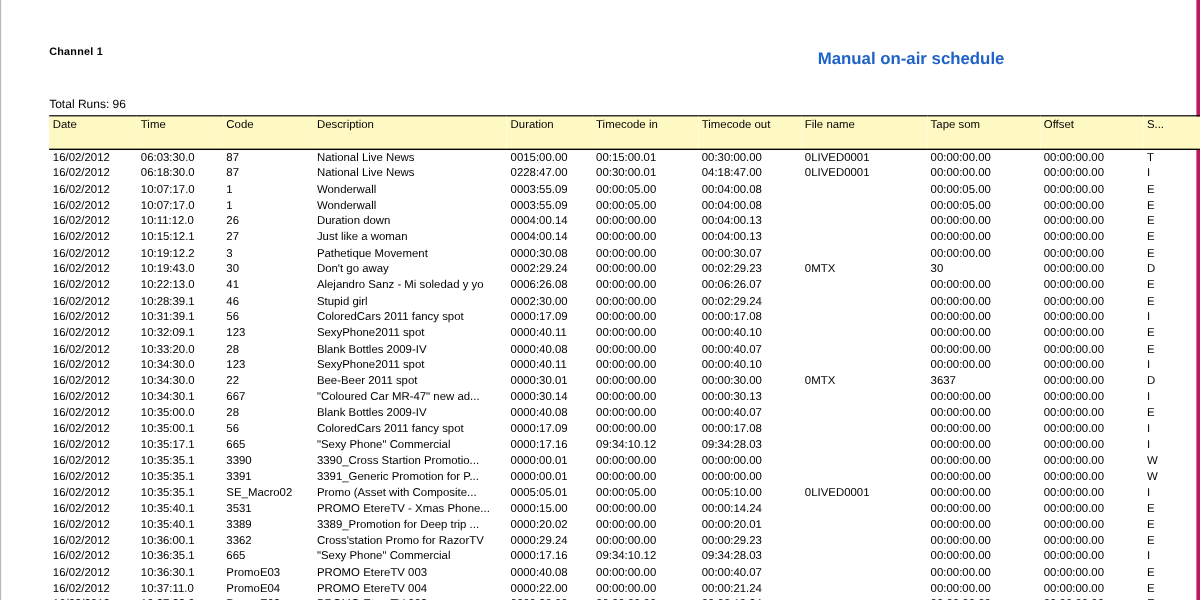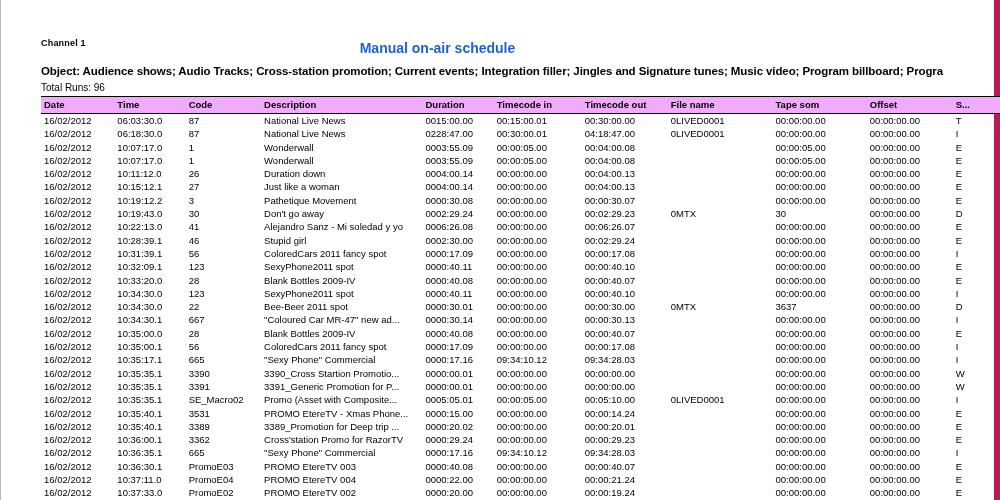--- a/index.html
+++ b/index.html
@@ -11,21 +11,21 @@
     overflow: hidden;
     font-family: "Liberation Sans", sans-serif;
   }
   #page {
     position: relative;
     width: 1000px;
     height: 500px;
     background: #ffffff;
     box-sizing: border-box;
     border-left: 1px solid #b9b9b9;
-    border-right: 6px solid #be185d;
+    border-right: 3px solid #be185d;
   }
   .page-inner {
     position: absolute;
     left: 40px;
     top: 0;
     right: 0;
     bottom: 0;
   }
   .channel-label {
     position: absolute;
@@ -34,21 +34,21 @@
     font-size: 9px;
     font-weight: bold;
     color: #000000;
     letter-spacing: 0.2px;
   }
   .report-title {
     position: absolute;
     left: 0;
     right: 0;
     top: 40px;
-    text-align: center;
+    text-align: right;
     font-size: 14px;
     font-weight: bold;
     color: #1f62c8;
     padding-right: 160px;
   }
   .object-line {
     position: absolute;
     left: 0px;
     top: 65px;
     font-size: 11.5px;
@@ -67,27 +67,27 @@
   table.grid {
     position: absolute;
     left: 0px;
     top: 96px;
     border-collapse: collapse;
     font-size: 9.5px;
     table-layout: fixed;
     width: 960px;
   }
   table.grid thead th {
-    background: #f0abfc;
+    background: #fef9c3;
     border-top: 1px solid #000000;
     border-bottom: 1px solid #000000;
     font-size: 9.5px;
-    font-weight: bold;
+    font-weight: normal;
     text-align: left;
-    padding: 2px 3px 3px 3px;
+    padding: 2px 3px 14px 3px;
     color: #000000;
     white-space: nowrap;
     overflow: hidden;
   }
   table.grid tbody td {
     padding: 0px 3px 0px 3px;
     height: 13.3px;
     line-height: 13.3px;
     white-space: nowrap;
     overflow: hidden;
@@ -110,21 +110,20 @@
 </head>
 <body>
 
 <div id="page">
   <div class="page-inner">
 
     <div class="channel-label">Channel 1</div>
 
     <div class="report-title">Manual on-air schedule</div>
 
-    <div class="object-line">Object: Audience shows; Audio Tracks; Cross-station promotion; Current events; Integration filler; Jingles and Signature tunes; Music video; Program billboard; Progra</div>
 
     <div class="total-runs">Total Runs: 96</div>
 
     <table class="grid">
       <thead>
         <tr>
           <th class="col-date">Date</th>
           <th class="col-time">Time</th>
           <th class="col-code">Code</th>
           <th class="col-desc">Description</th>

